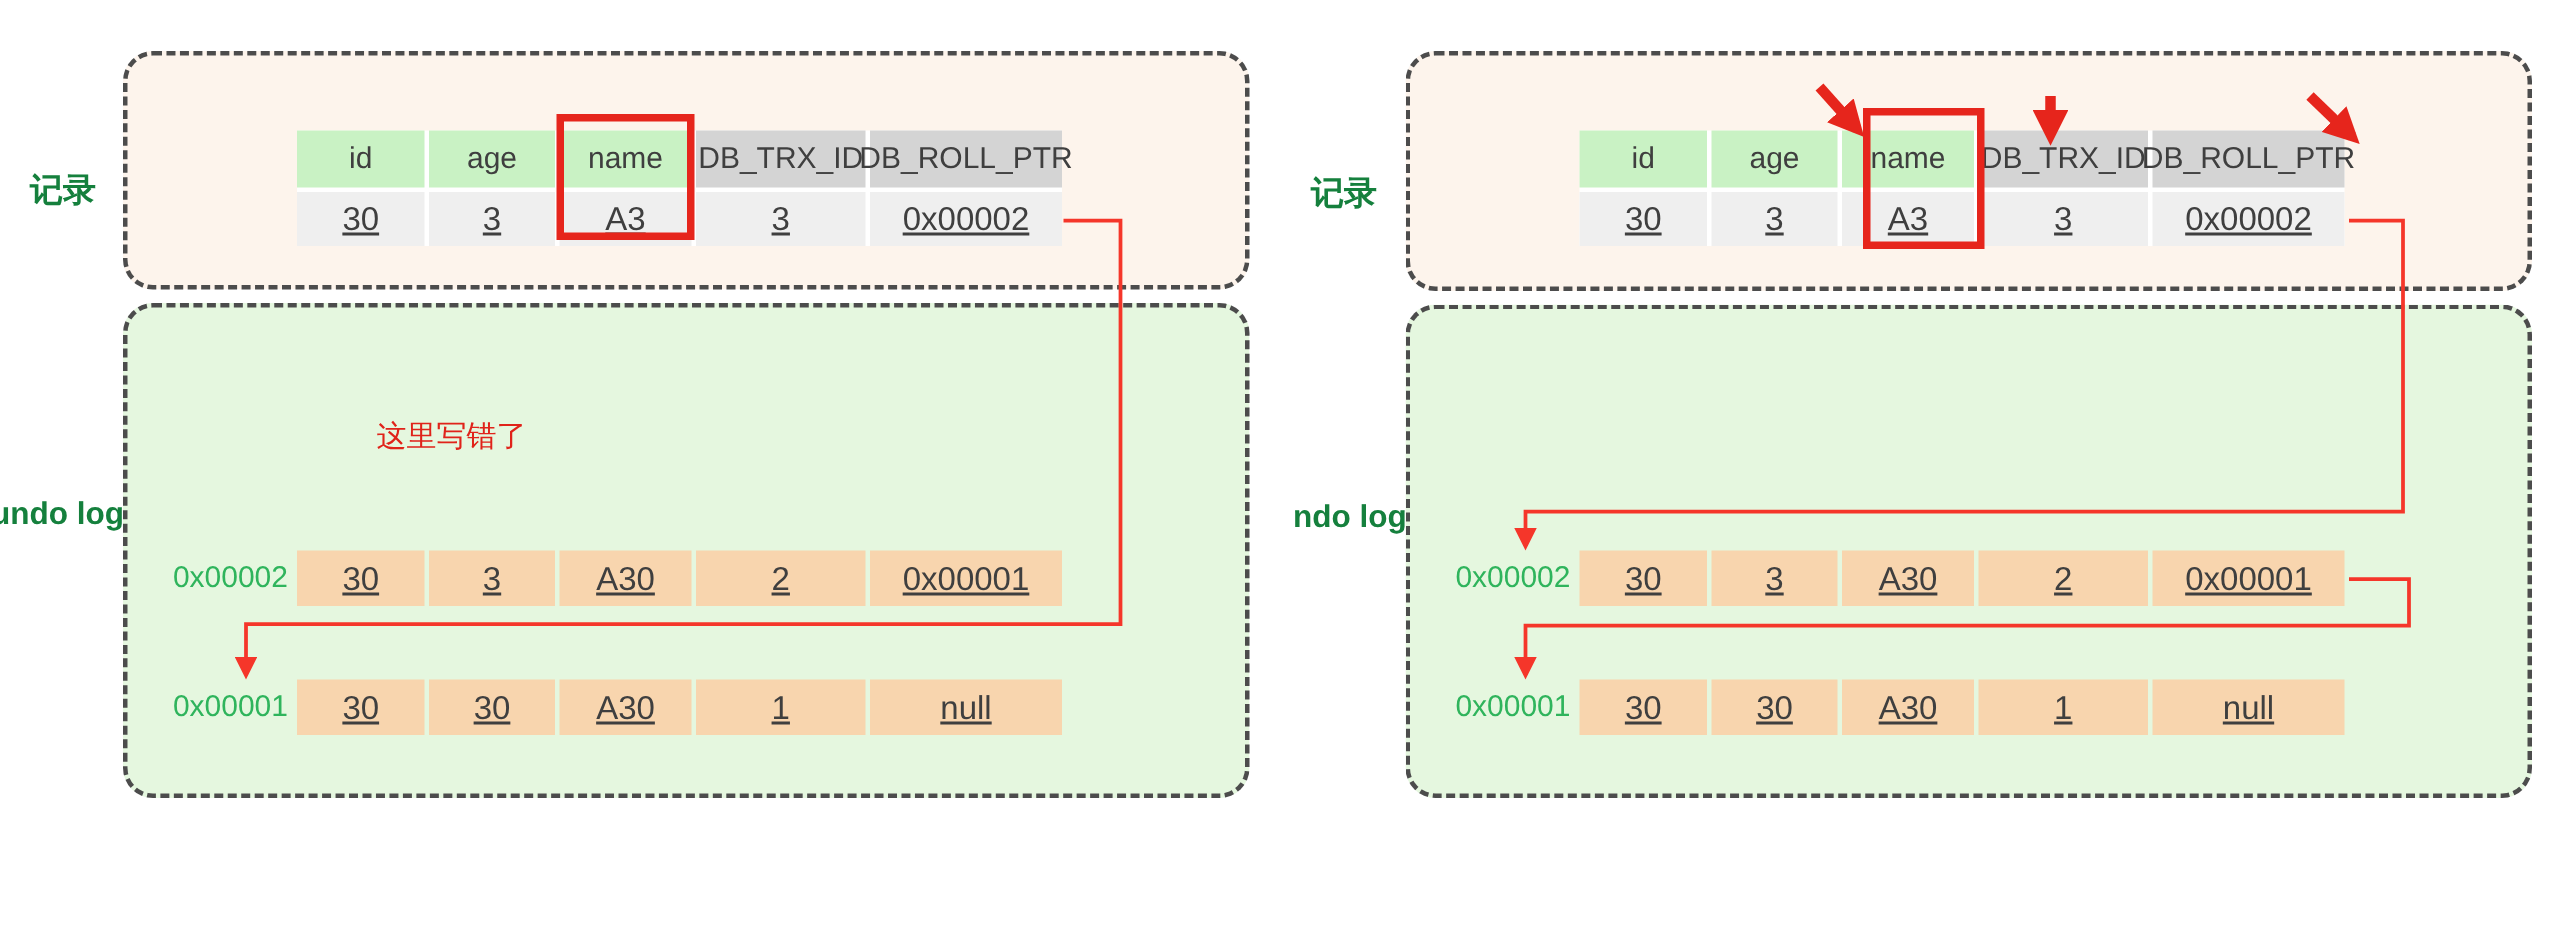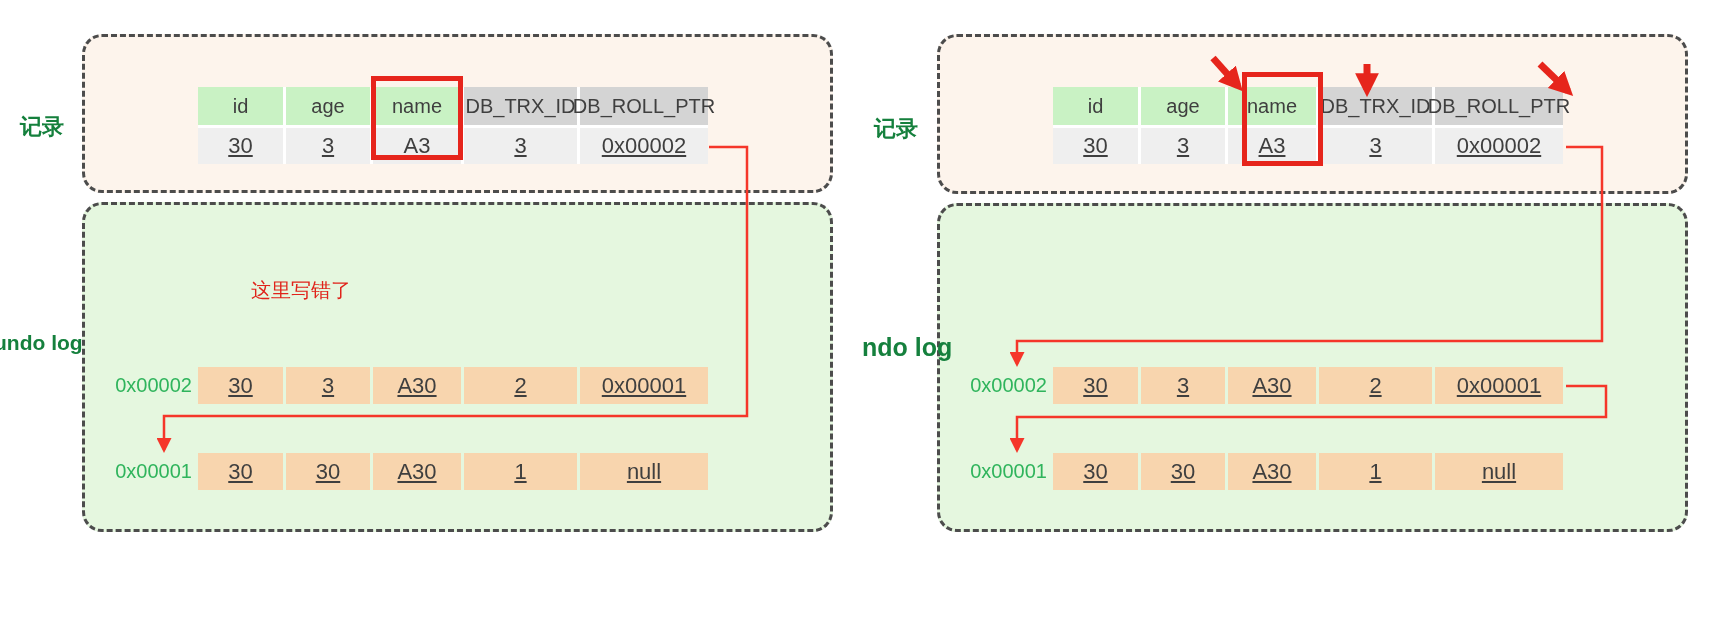--- a/index.html
+++ b/index.html
@@ -62,21 +62,21 @@
   <div class="cell val ocell" style="left:198px;top:453px;width:85px;height:37px">30</div>
   <div class="cell val ocell" style="left:286px;top:453px;width:84px;height:37px">30</div>
   <div class="cell val ocell" style="left:373px;top:453px;width:88px;height:37px">A30</div>
   <div class="cell val ocell" style="left:464px;top:453px;width:113px;height:37px">1</div>
   <div class="cell val ocell" style="left:580px;top:453px;width:128px;height:37px">null</div>
 
   <div class="box pinkbg" style="left:937px;top:34px;width:751px;height:160px"></div>
   <div class="box greenbg" style="left:937px;top:203px;width:751px;height:329px"></div>
 
   <div class="blue-label" style="left:874px;top:114px">记录</div>
-  <div class="blue-label" style="left:862px;top:333px;font-size:25px">ndo log</div>
+  <div class="blue-label" style="left:862px;top:333px;font-size:21px">ndo log</div>
 
 
   <div class="tbl-bg" style="left:1053px;top:87px;width:510px;height:77px"></div>
   <div class="cell head hgreen" style="left:1053px;top:87px;width:85px;height:38px">id</div>
   <div class="cell head hgreen" style="left:1141px;top:87px;width:84px;height:38px">age</div>
   <div class="cell head hgreen" style="left:1228px;top:87px;width:88px;height:38px">name</div>
   <div class="cell head hgray" style="left:1319px;top:87px;width:113px;height:38px">DB_TRX_ID</div>
   <div class="cell head hgray" style="left:1435px;top:87px;width:128px;height:38px">DB_ROLL_PTR</div>
   <div class="cell val dgray" style="left:1053px;top:128px;width:85px;height:36px">30</div>
   <div class="cell val dgray" style="left:1141px;top:128px;width:84px;height:36px">3</div>

